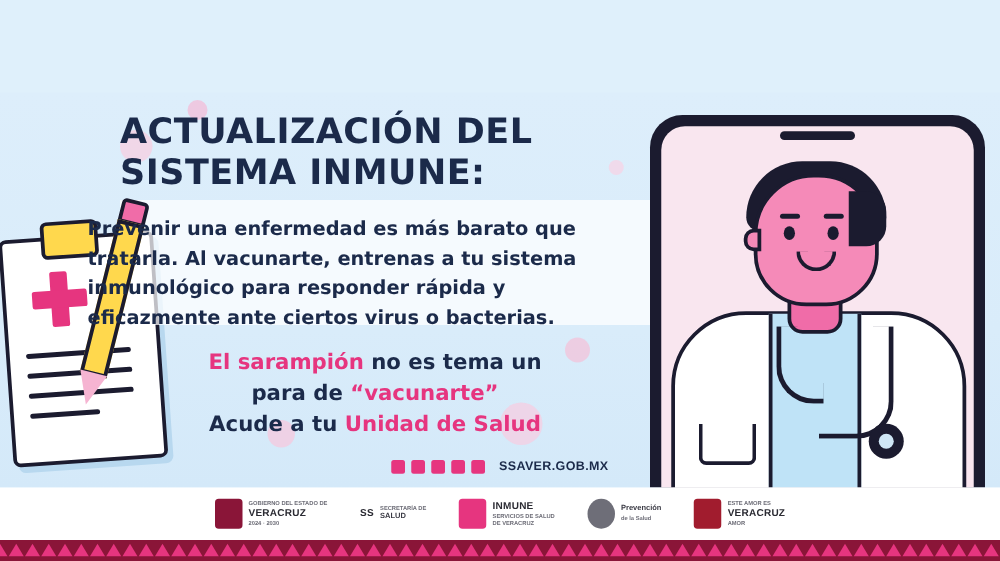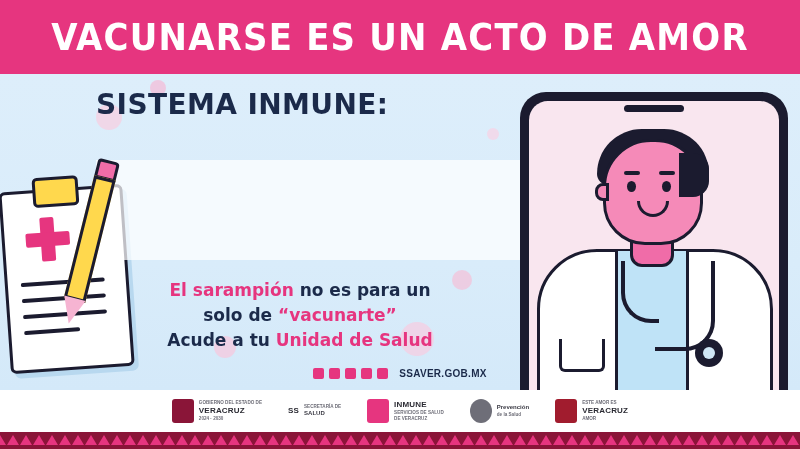--- a/index.html
+++ b/index.html
@@ -428,23 +428,20 @@
     border-left: 6px solid transparent;
     border-right: 6px solid transparent;
     border-bottom: 10px solid #e6357f;
   }
 </style>
 </head>
 <body>
 
 <div id="poster">
 
-  <div class="top-banner">
-    <div class="top-banner-title">VACUNARSE ES UN ACTO DE AMOR</div>
-  </div>
 
   <div class="body-area">
 
     <div class="blob b1"></div>
     <div class="blob b2"></div>
     <div class="blob b3"></div>
     <div class="blob b4"></div>
     <div class="blob b5"></div>
     <div class="blob b6"></div>
     <div class="blob b7"></div>
@@ -487,30 +484,32 @@
         <div class="stetho-r"></div>
         <div class="stetho-bell"></div>
         <div class="pocket"></div>
       </div>
       <div class="notch"></div>
     </div>
 
     <div class="white-panel"></div>
 
     <div class="headline">
+      <div>ACTUALIZACIÓN DEL</div>
       <div>SISTEMA INMUNE:</div>
     </div>
 
+    <div class="para">Prevenir una enfermedad es más barato que tratarla. Al vacunarte, entrenas a tu sistema inmunológico para responder rápida y eficazmente ante ciertos virus o bacterias.</div>
 
     <div class="lower-text">
       <div>
-        <span class="pink">El sarampión</span><span> no es para un</span>
+        <span class="pink">El sarampión</span><span> no es tema un</span>
       </div>
       <div>
-        <span>solo de </span><span class="pink">“vacunarte”</span>
+        <span>para de </span><span class="pink">“vacunarte”</span>
       </div>
       <div>
         <span>Acude a tu </span><span class="pink">Unidad de Salud</span>
       </div>
     </div>
   </div>
 
   <div class="social-bar">
     <span class="soc"></span>
     <span class="soc"></span>

